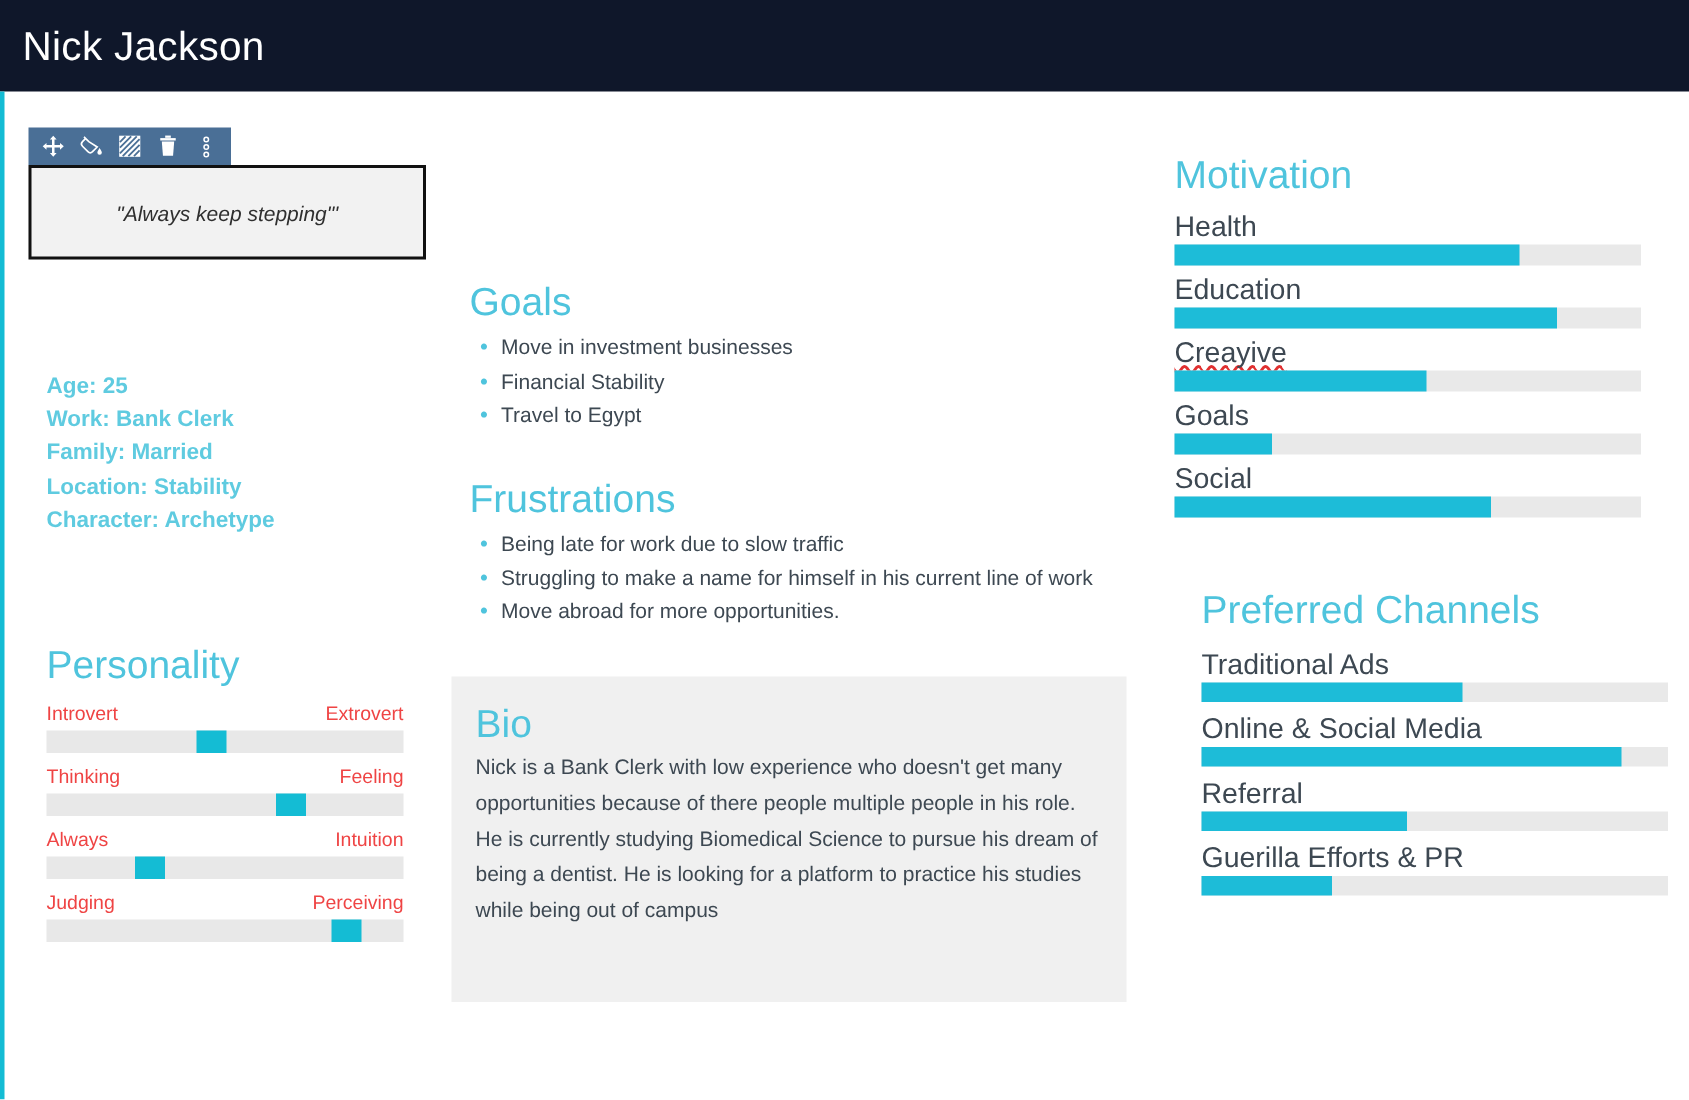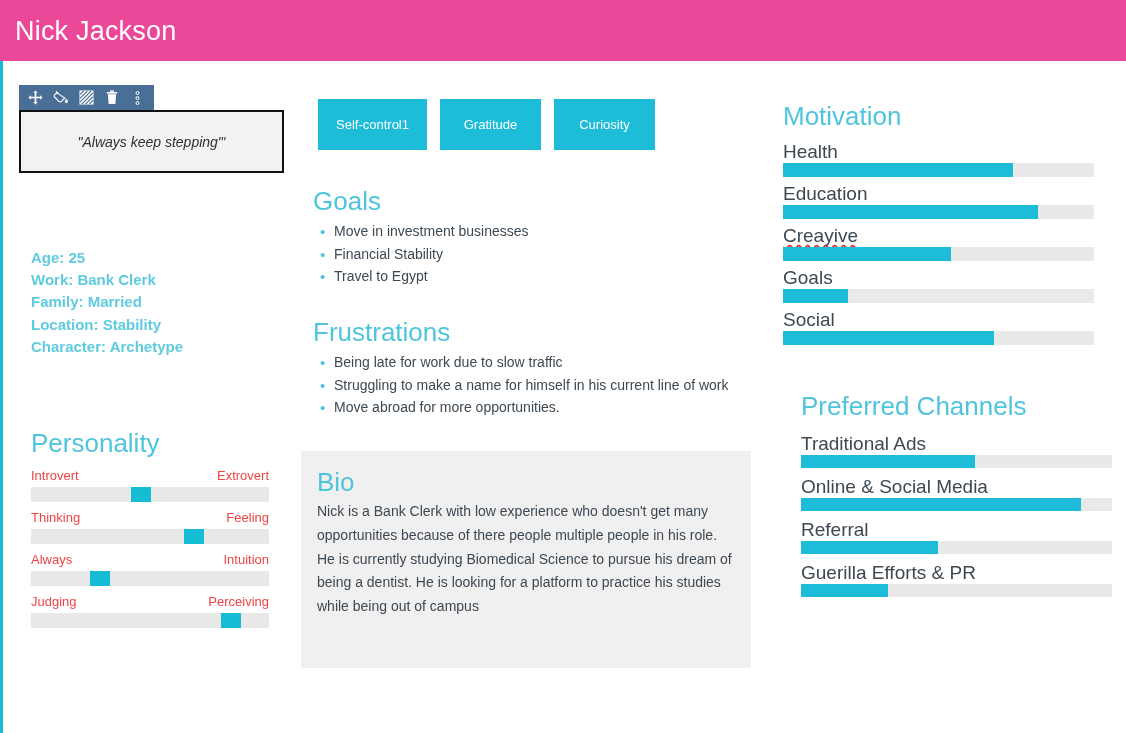--- a/index.html
+++ b/index.html
@@ -17,21 +17,21 @@
     width: 1126px;
     height: 733px;
     background: #ffffff;
   }
 
   
   .header {
     position: absolute;
     left: 0; top: 0;
     width: 1126px; height: 61px;
-    background: #ec4899;
+    background: #0f172a;
   }
   .header-title {
     position: absolute;
     left: 15px; top: 16px;
     font-size: 27px;
     font-weight: 400;
     color: #ffffff;
     letter-spacing: 0.2px;
     line-height: 30px;
     white-space: nowrap;
@@ -329,25 +329,20 @@
             <span>Judging</span>
             <span>Perceiving</span>
           </div>
           <div class="slider-track">
             <div class="slider-thumb" style="left:190px"></div>
           </div>
         </div>
       </div>
   </div>
 
-  <div class="tags">
-    <div class="tag">Self-control1</div>
-    <div class="tag">Gratitude</div>
-    <div class="tag">Curiosity</div>
-  </div>
 
   <div class="goals list-block">
     <div class="h-section">Goals</div>
     <ul class="bullets" id="goals-list">
         <li>Move in investment businesses</li>
         <li>Financial Stability</li>
         <li>Travel to Egypt</li>
       </ul>
   </div>
 

